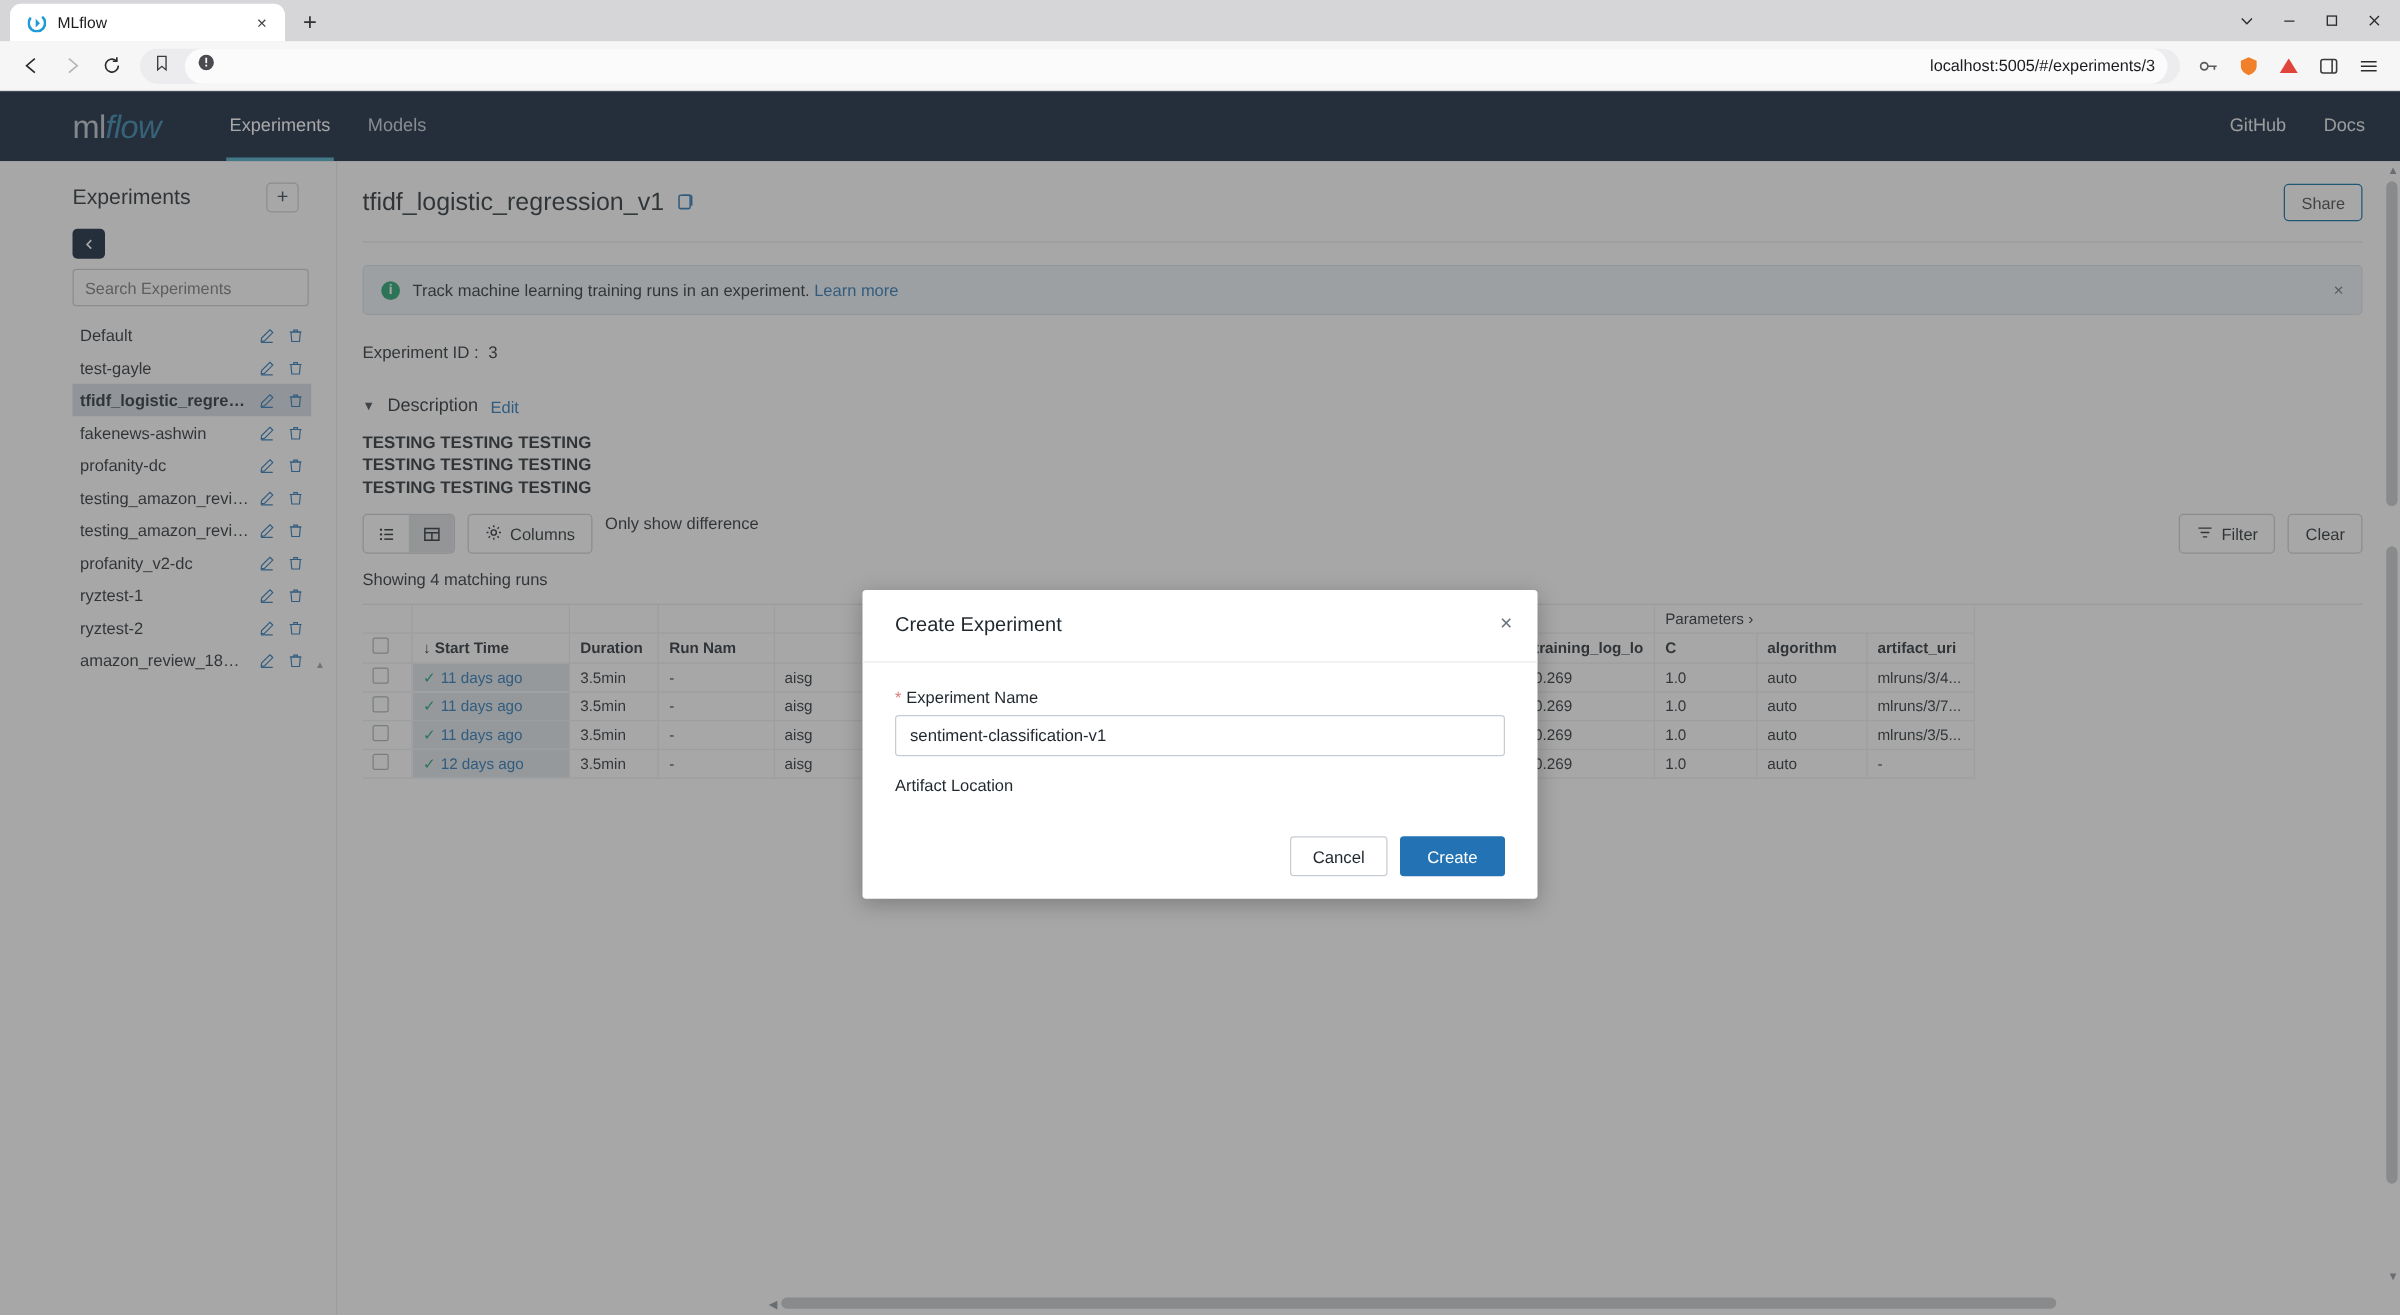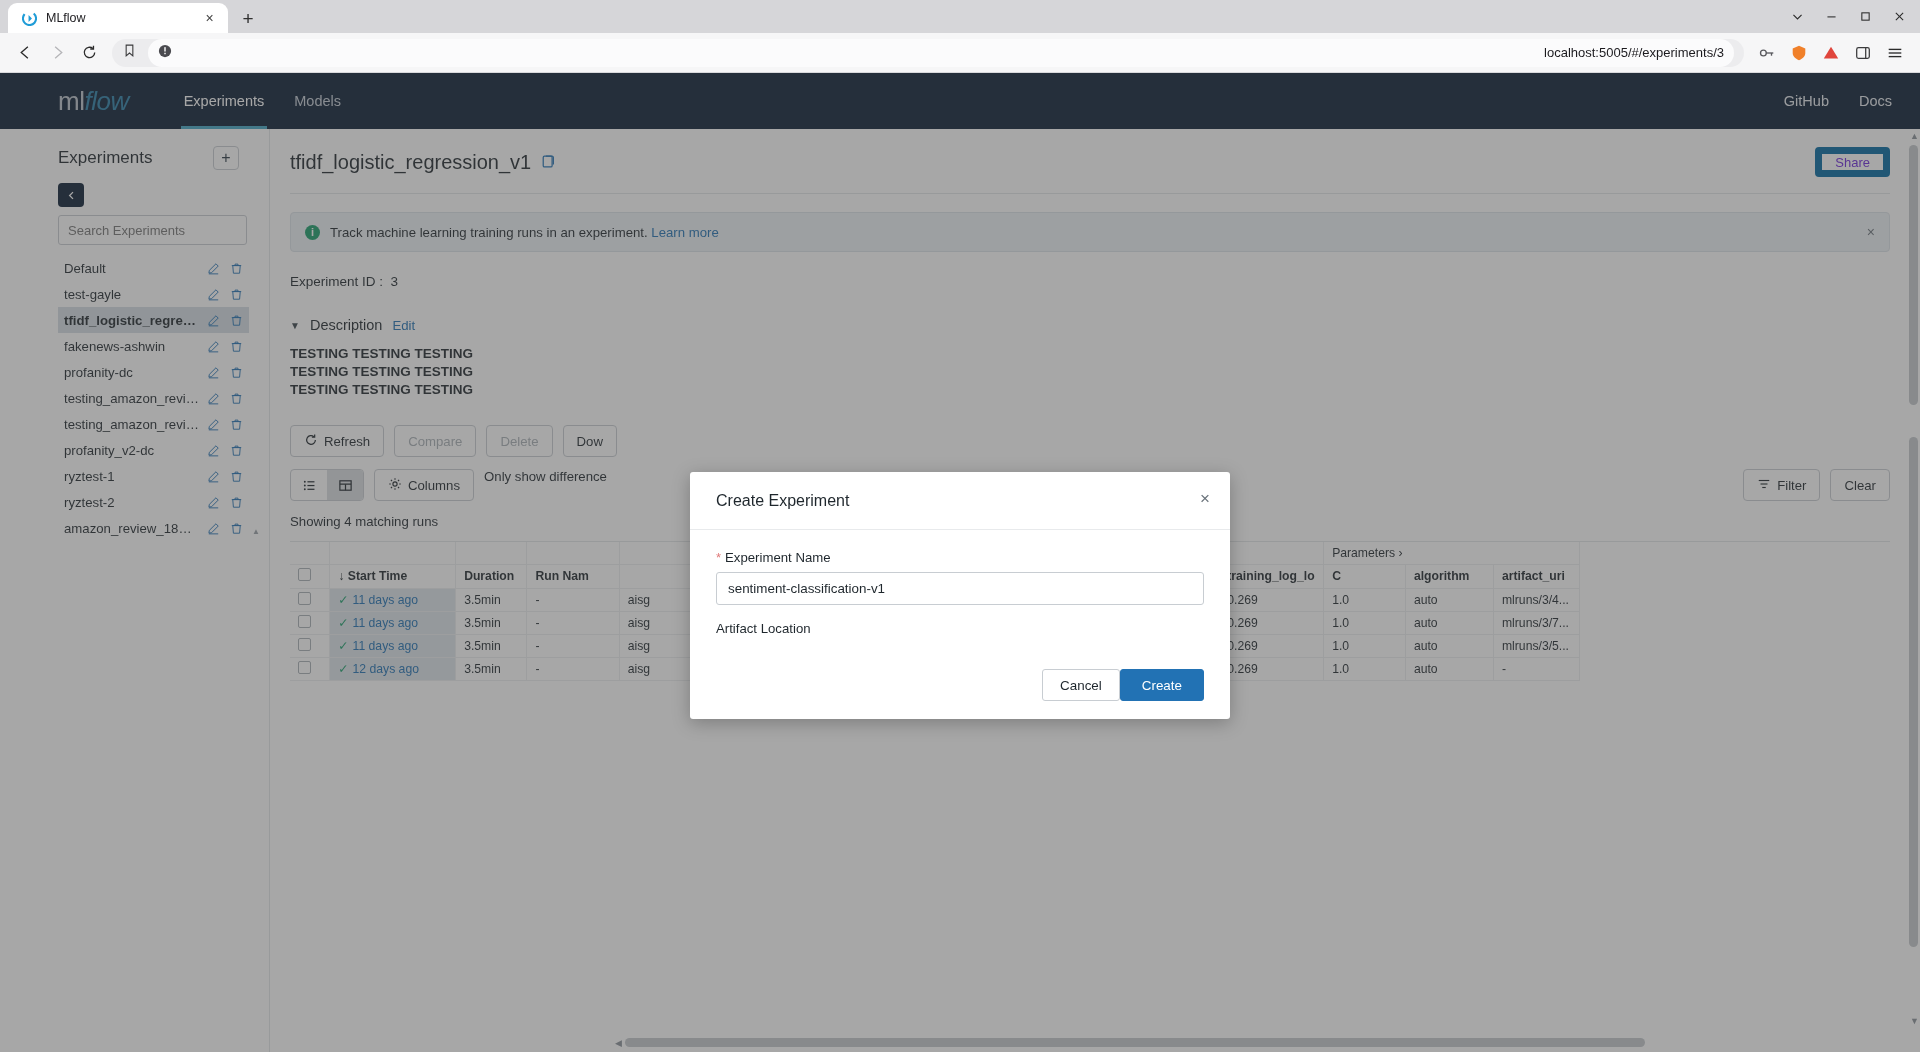--- a/index.html
+++ b/index.html
@@ -132,22 +132,22 @@
   .list-scrollbar .arrow-up { color:#9aa1a8; font-size:8px; text-align:center; }
 
   
   .main { flex:1; position:relative; overflow:hidden; background:#fff; padding: 0 0 0 0; }
   .main-inner { padding: 18px 30px 0 20px; }
 
   .title-row { display:flex; align-items:center; }
   .page-title { font-size: 20px; color:#1f272d; }
   .copy-ico { margin-left: 10px; color:#2272b4; display:flex; align-items:center; }
   .share-btn {
-    margin-left:auto; border:7px solid #0369a1; background:#fff; border-radius:4px;
-    height: 30px; padding: 0 13px; font-size: 13px; color:#6d28d9;
+    margin-left:auto; border:1px solid #0369a1; background:#fff; border-radius:4px;
+    height: 30px; padding: 0 13px; font-size: 13px; color:#404040;
     display:flex; align-items:center;
   }
   .title-divider { height:1px; background:#e3e6e8; margin: 16px 0 0 0; }
 
   .alert {
     margin-top: 18px; background:#edf2f5; border:1px solid #dbe2e8; border-radius:4px;
     height: 40px; display:flex; align-items:center; padding: 0 14px; gap: 10px; position:relative;
   }
   .alert-ico {
     width: 15px; height:15px; border-radius:50%; background:#1a9e6b; color:#fff;
@@ -224,21 +224,21 @@
   .field-label { font-size: 13.2px; color:#1f272d; margin-bottom: 7px; display:flex; align-items:center; gap:4px; }
   .req { color:#e07a7a; font-size: 13px; line-height: 1; }
   .field-input {
     width: 100%; height: 33px; border:1px solid #c8cdd2; border-radius:3px;
     font-size: 13.4px; color:#1f272d; padding: 0 11px; outline:none; background:#fff;
     font-family:"Liberation Sans", sans-serif;
   }
   .field-input.focused { border-color:#5aa7e0; box-shadow: 0 0 0 2px rgba(90,167,224,.18); }
   .field-gap { height: 16px; }
   .modal-foot {
-    display:flex; justify-content:flex-end; padding: 14px 26px 18px 26px;
+    display:flex; justify-content:flex-end; gap: 10px; padding: 14px 26px 18px 26px;
   }
   .btn-cancel {
     height: 32px; padding: 0 17px; border:1px solid #c8cdd2; background:#fff;
     border-radius:3px; font-size: 13.4px; color:#1f272d; display:flex; align-items:center;
   }
   .btn-create {
     height: 32px; padding: 0 21px; border:1px solid #2272b4; background:#2272b4;
     border-radius:3px; font-size: 13.4px; color:#fff; display:flex; align-items:center;
   }
 </style>
@@ -600,34 +600,20 @@
             <span class="caret">▼</span>
             <span class="desc-label">Description</span>
             <span class="desc-edit">Edit</span>
           </div>
           <div class="desc-body">
             <div>TESTING TESTING TESTING</div>
             <div>TESTING TESTING TESTING</div>
             <div>TESTING TESTING TESTING</div>
           </div>
 
-          <div class="toolbar">
-            <div class="tb-btn">
-              <span>
-                <svg width="14" height="14" viewBox="0 0 16 16">
-                  <path d="M13 8 A5 5 0 1 1 11.3 4.2" fill="none" stroke="#1f272d" stroke-width="1.4"></path>
-                  <path d="M12.2 1.6 L12.2 4.8 L9 4.8" fill="none" stroke="#1f272d" stroke-width="1.4"></path>
-                </svg>
-              </span>
-              <span>Refresh</span>
-            </div>
-            <div class="tb-btn disabled">Compare</div>
-            <div class="tb-btn disabled">Delete</div>
-            <div class="tb-btn">Dow</div>
-          </div>
 
           <div class="tb-row2">
             <div class="seg">
               <div>
                 <svg width="15" height="15" viewBox="0 0 16 16">
                   <circle cx="3" cy="4" r="1" fill="#1f272d"></circle>
                     <rect x="5.8" y="3.4" width="7.5" height="1.3" fill="#1f272d"></rect>
                   <circle cx="3" cy="8" r="1" fill="#1f272d"></circle>
                     <rect x="5.8" y="7.4" width="7.5" height="1.3" fill="#1f272d"></rect>
                   <circle cx="3" cy="12" r="1" fill="#1f272d"></circle>

